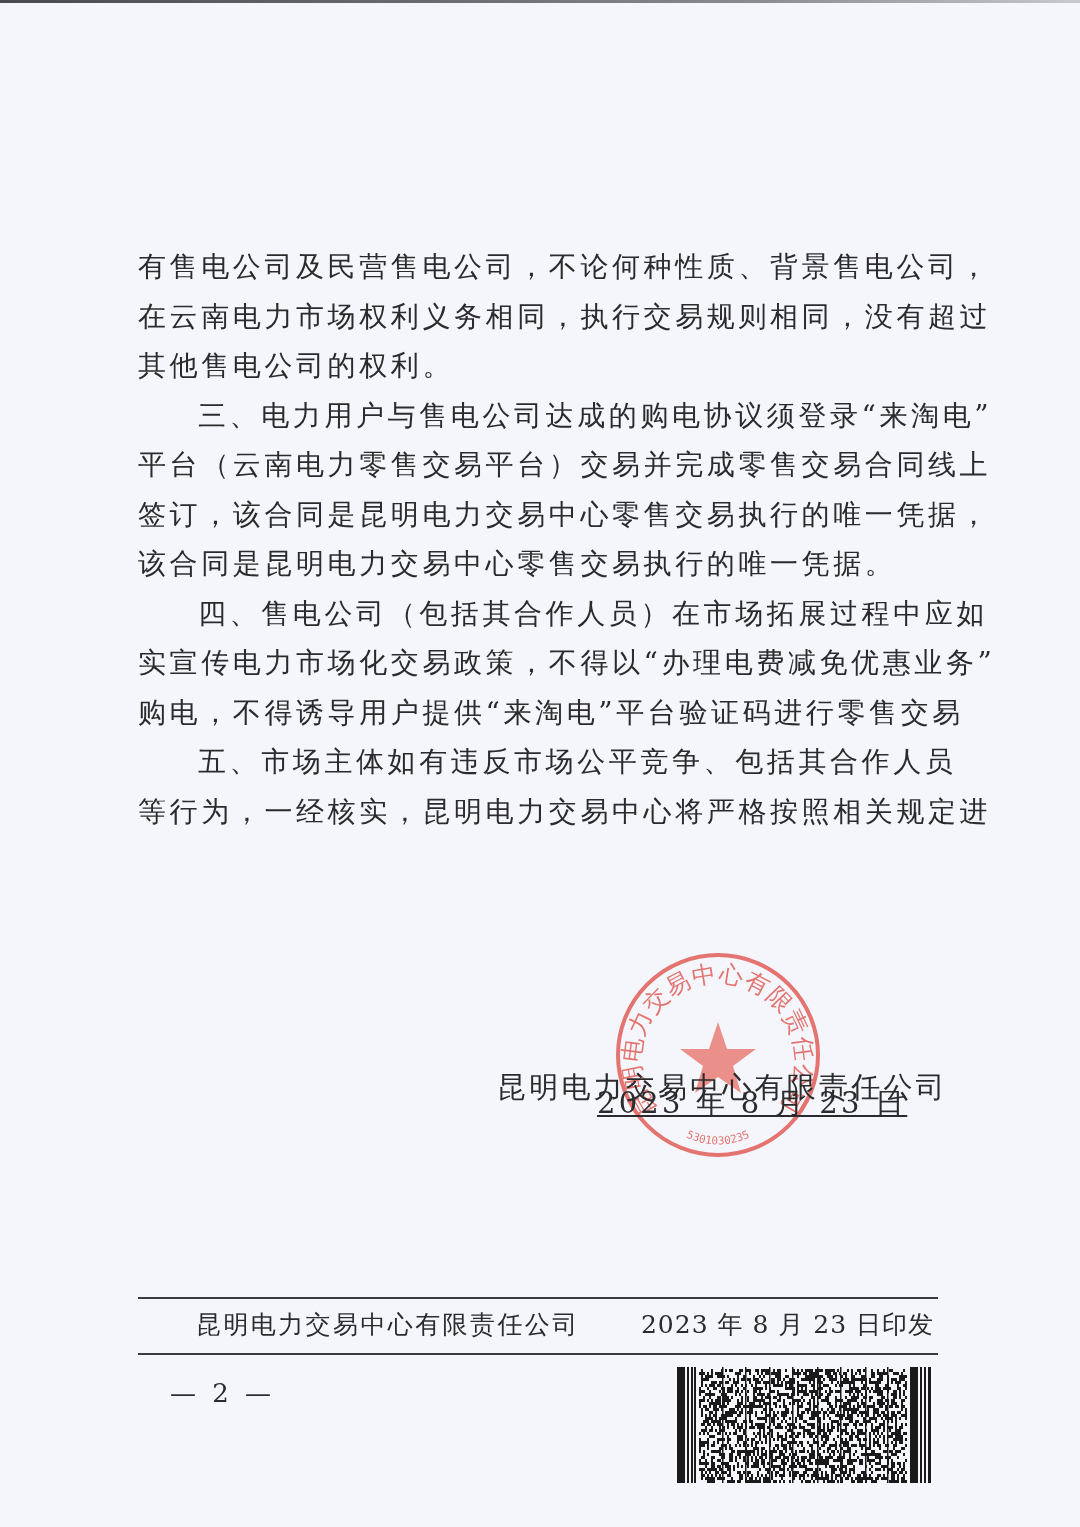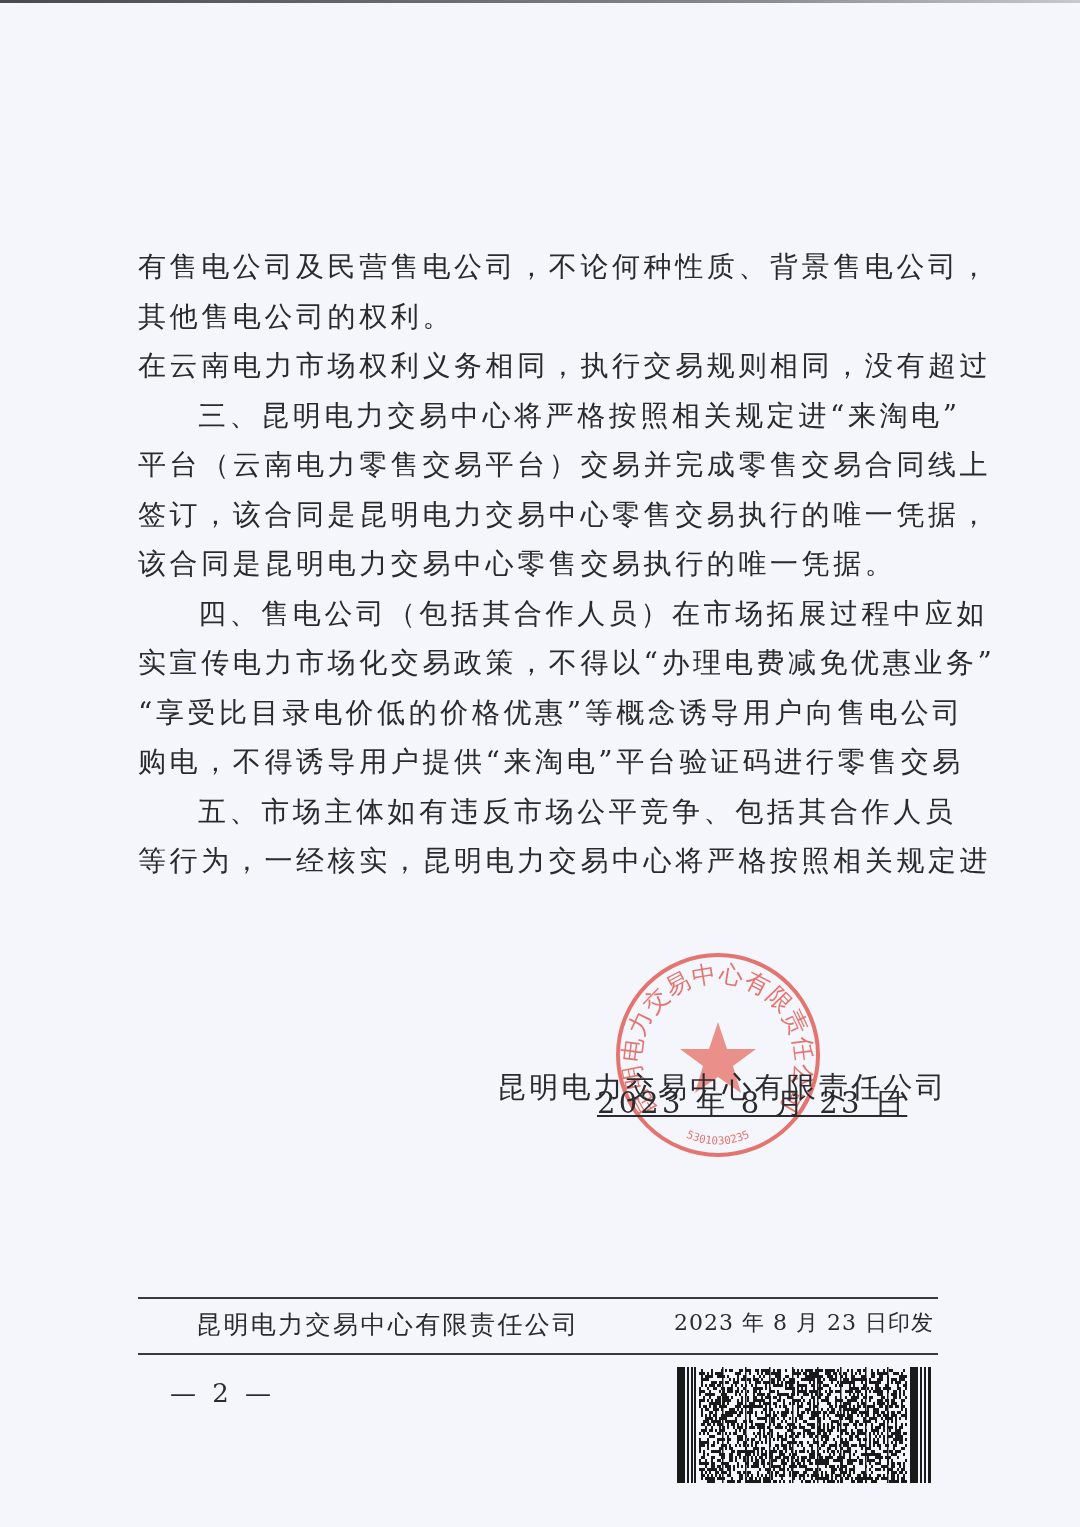--- a/index.html
+++ b/index.html
@@ -25,50 +25,49 @@
   }
   .seal {
     position: absolute; left: 613px; top: 950px; width: 210px; height: 210px;
     opacity: 0.78;
   }
   .rule { position: absolute; left: 138px; width: 800px; height: 2px; background: #3a3a3e; }
   .footer-org {
     position: absolute; left: 196px; top: 1308px; font-size: 25px; letter-spacing: 2.4px; white-space: nowrap;
   }
   .footer-date {
-    position: absolute; right: 146px; top: 1308px; font-size: 22px; letter-spacing: 1px; white-space: nowrap;
+    position: absolute; right: 146px; top: 1308px; font-size: 25px; letter-spacing: 1px; white-space: nowrap;
   }
   .pagenum {
     position: absolute; left: 170px; top: 1378px; font-size: 26px; letter-spacing: 4px; white-space: nowrap;
   }
   .barcode {
     position: absolute; left: 677px; top: 1367px; width: 258px; height: 116px;
   }
 </style>
 </head>
 <body>
 
 <div class="topedge"></div>
 
 <div class="body-text">
   <div>
     <span class="line">有售电公司及民营售电公司，不论何种性质、背景售电公司，</span>
+    <span class="line">在云南电力市场权利义务相同，执行交易规则相同，没有超过</span>
     <span class="line">其他售电公司的权利。</span>
-    <span class="line">在云南电力市场权利义务相同，执行交易规则相同，没有超过</span>
   </div>
   <div>
-    <span class="line indent">三、昆明电力交易中心将严格按照相关规定进“来淘电”</span>
+    <span class="line indent">三、电力用户与售电公司达成的购电协议须登录“来淘电”</span>
     <span class="line">平台（云南电力零售交易平台）交易并完成零售交易合同线上</span>
     <span class="line">签订，该合同是昆明电力交易中心零售交易执行的唯一凭据，</span>
     <span class="line">该合同是昆明电力交易中心零售交易执行的唯一凭据。</span>
   </div>
   <div>
     <span class="line indent">四、售电公司（包括其合作人员）在市场拓展过程中应如</span>
     <span class="line">实宣传电力市场化交易政策，不得以“办理电费减免优惠业务”</span>
-    <span class="line">“享受比目录电价低的价格优惠”等概念诱导用户向售电公司</span>
     <span class="line">购电，不得诱导用户提供“来淘电”平台验证码进行零售交易</span>
   </div>
   <div>
     <span class="line indent">五、市场主体如有违反市场公平竞争、包括其合作人员</span>
     <span class="line">等行为，一经核实，昆明电力交易中心将严格按照相关规定进</span>
   </div>
 </div>
 
 <svg class="seal" viewBox="0 0 210 210">
   <defs>

